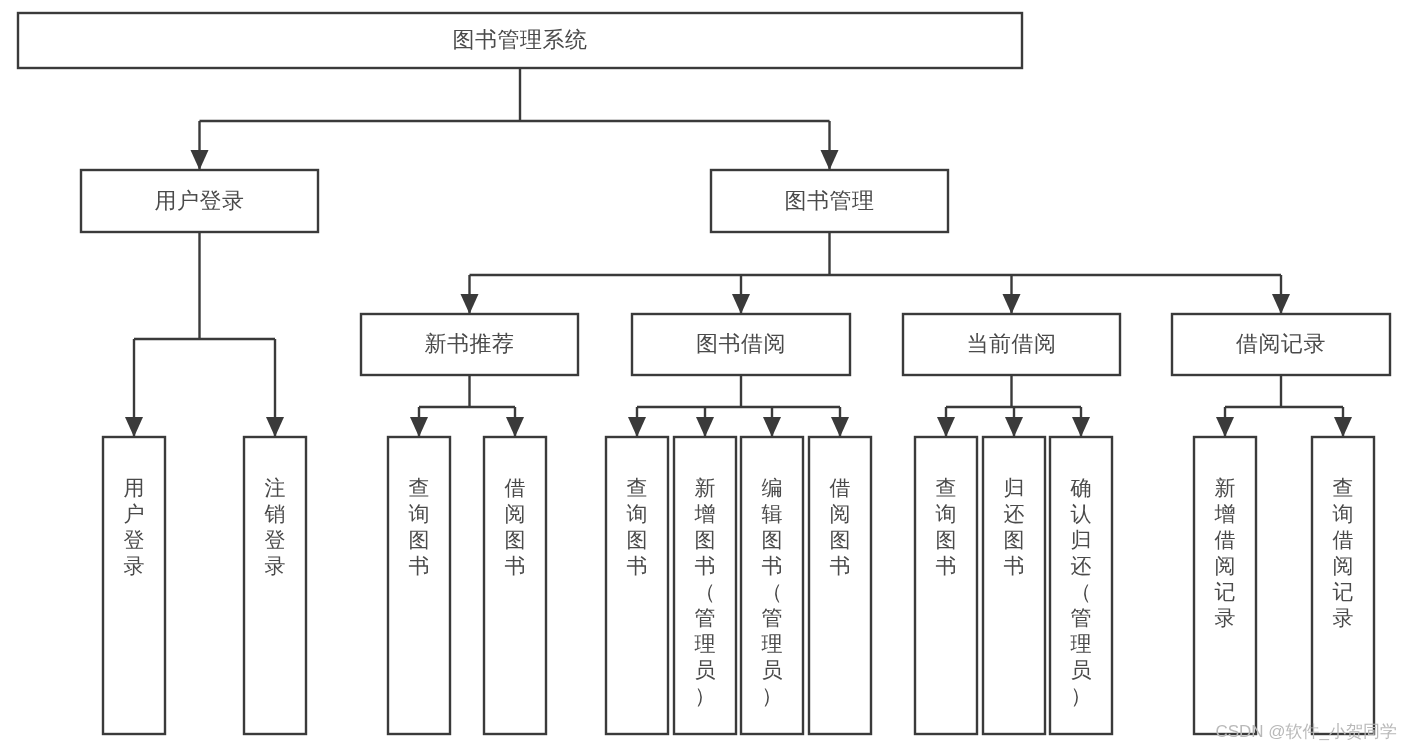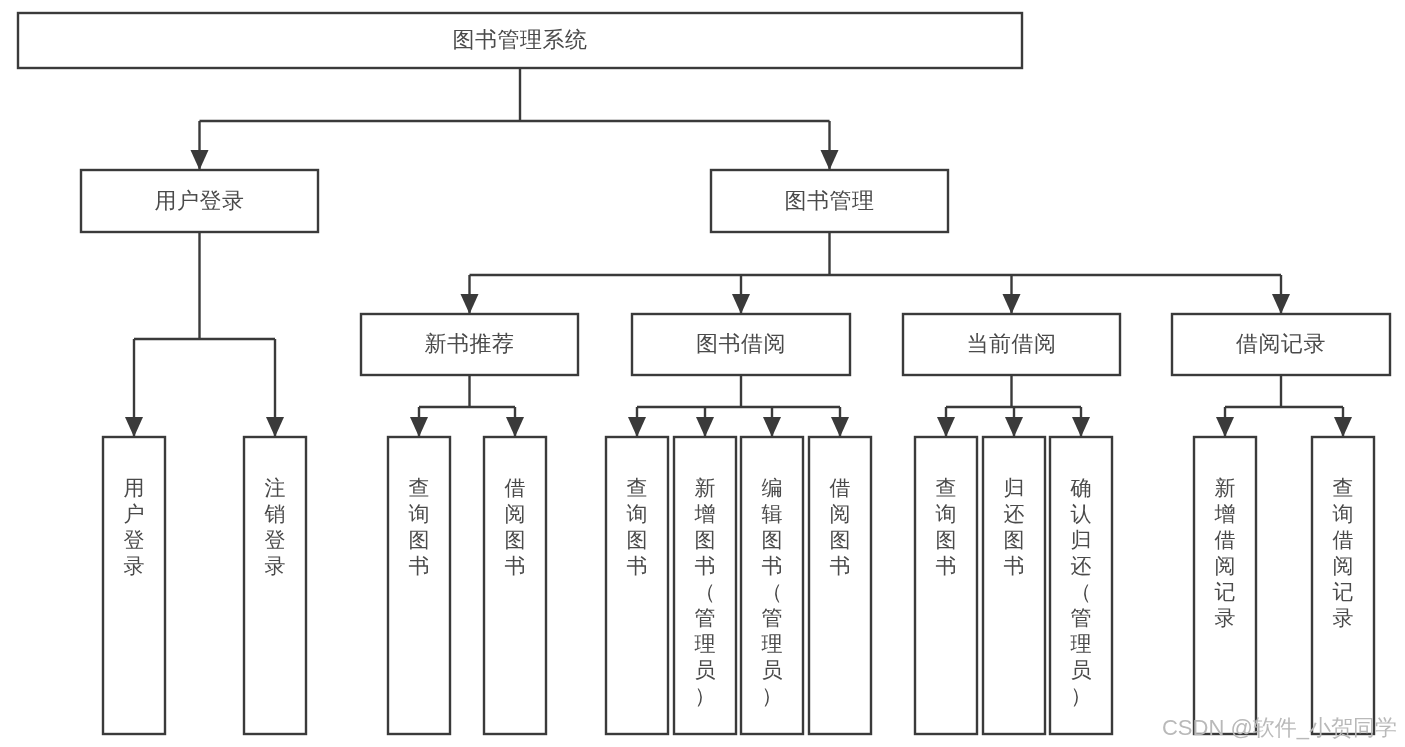--- a/index.html
+++ b/index.html
@@ -53,21 +53,21 @@
   }
   .node-label.vertical {
     font-size: 21px;
     letter-spacing: 0px;
   }
   .watermark {
     position: absolute;
     right: 8px;
     bottom: 4px;
     font-family: "Liberation Sans", "DejaVu Sans", sans-serif;
-    font-size: 22px;
+    font-size: 17px;
     color: #b9b9b9;
     white-space: nowrap;
     user-select: none;
   }
 </style>
 </head>
 <body>
 
 <div id="diagram-root">
   <svg class="flow" viewBox="0 0 1405 747" aria-label="图书管理系统功能结构图">

